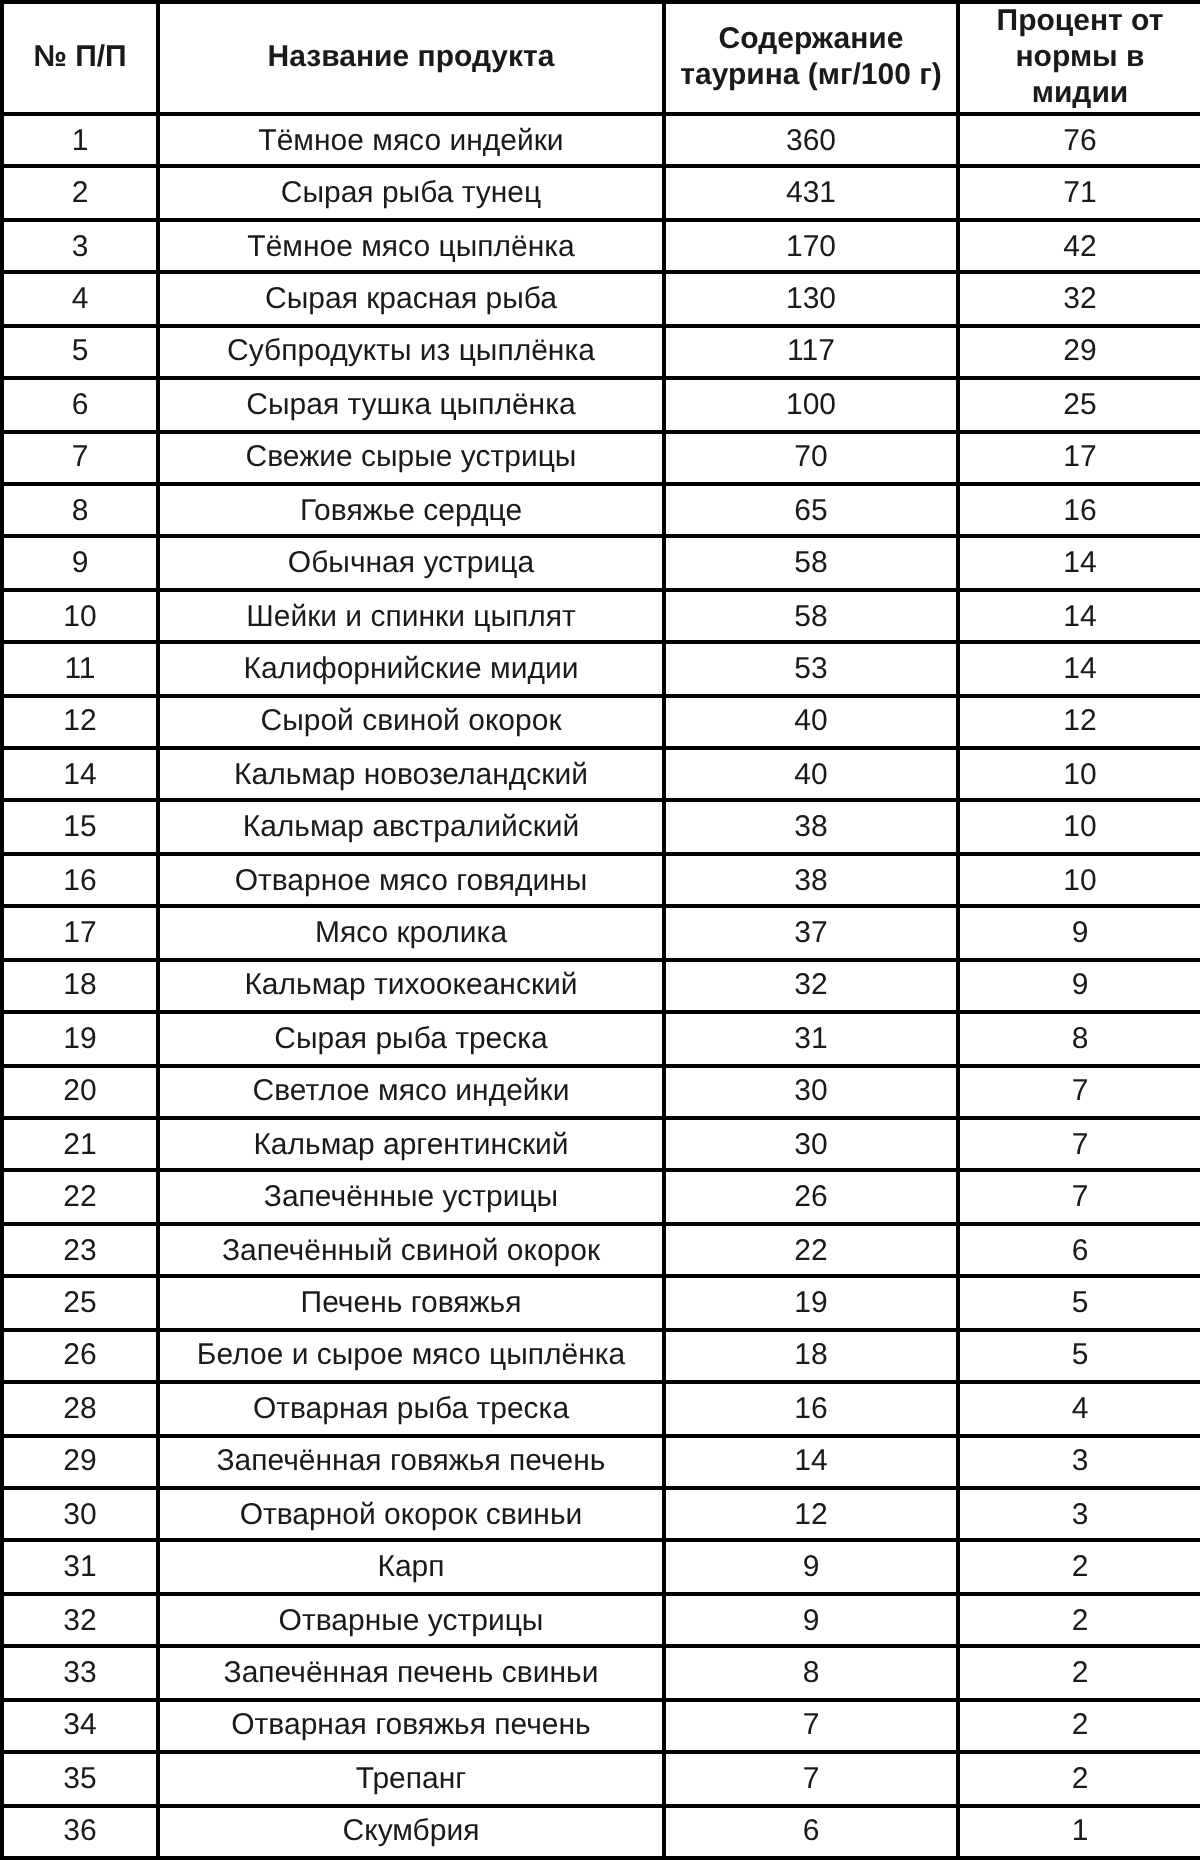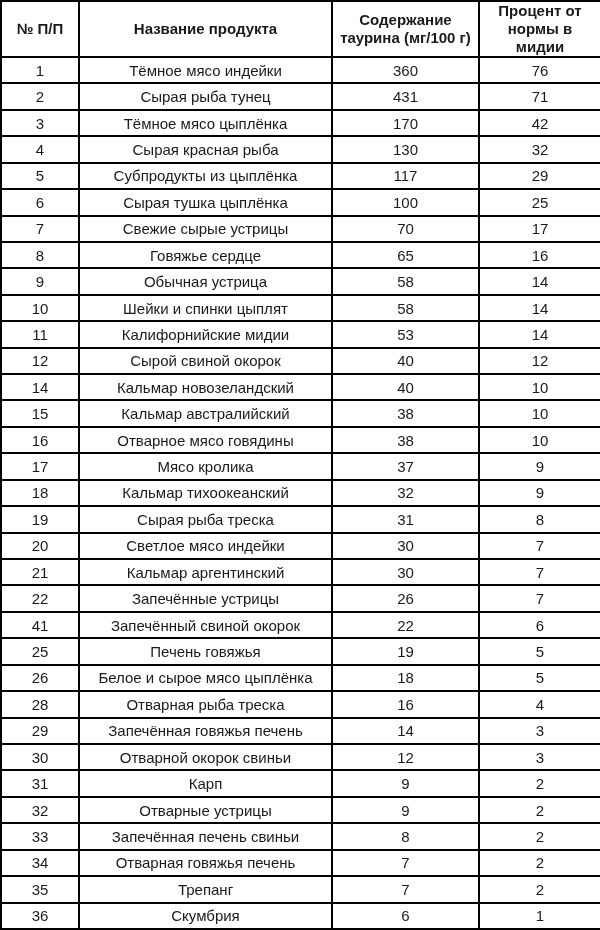--- a/index.html
+++ b/index.html
@@ -178,21 +178,21 @@
         <td>30</td>
         <td>7</td>
       </tr>
       <tr>
         <td>22</td>
         <td>Запечённые устрицы</td>
         <td>26</td>
         <td>7</td>
       </tr>
       <tr>
-        <td>41</td>
+        <td>23</td>
         <td>Запечённый свиной окорок</td>
         <td>22</td>
         <td>6</td>
       </tr>
       <tr>
         <td>25</td>
         <td>Печень говяжья</td>
         <td>19</td>
         <td>5</td>
       </tr>

